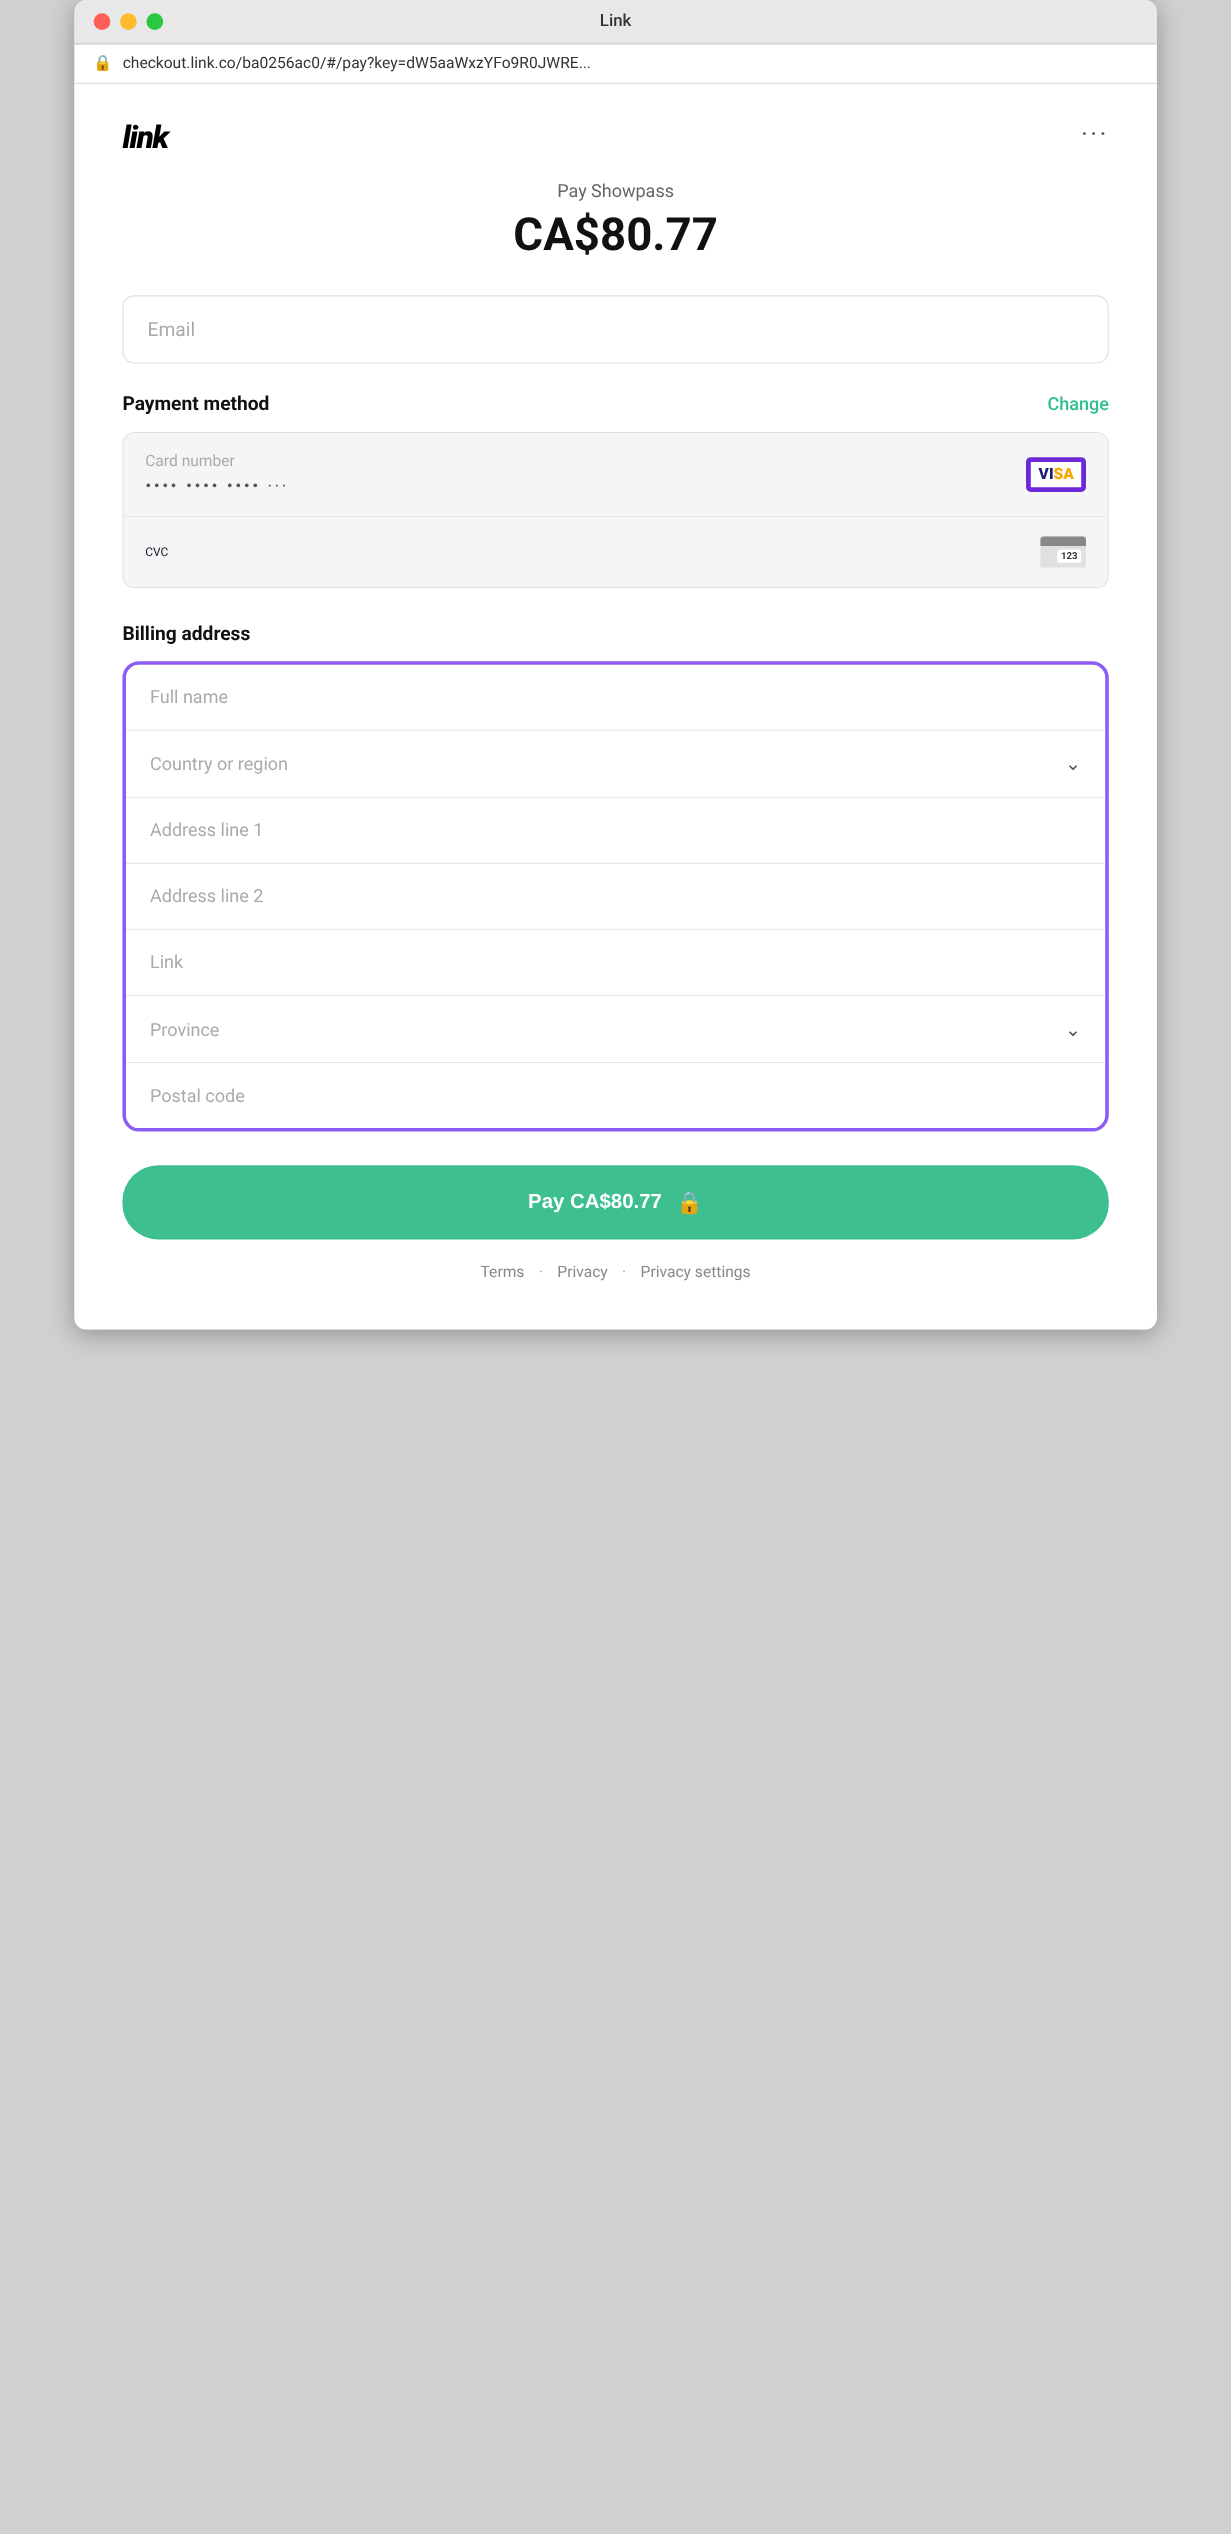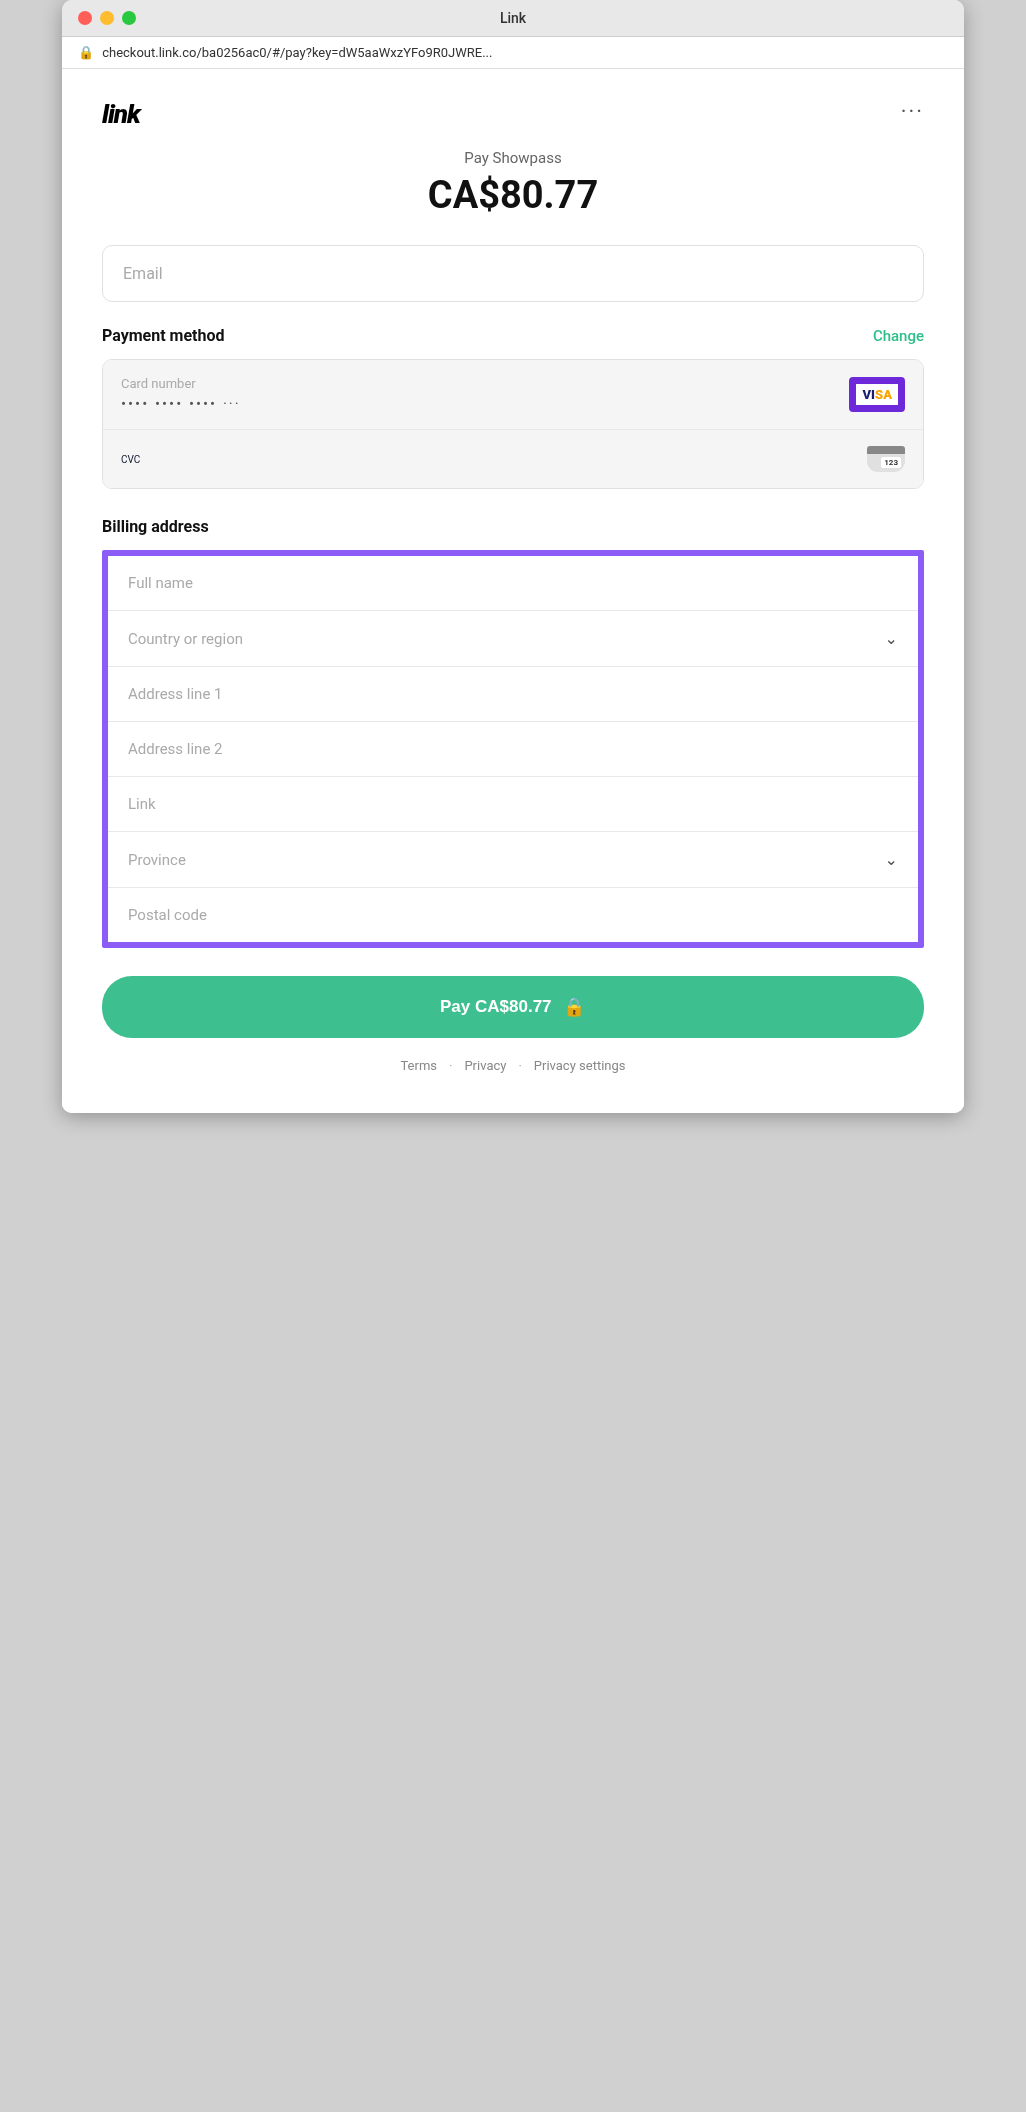--- a/index.html
+++ b/index.html
@@ -187,21 +187,21 @@
     }
 
     .card-dots {
       font-size: 15px;
       color: #555;
       letter-spacing: 2px;
     }
 
     .visa-badge {
       background: #fff;
-      border: 7px solid #6d28d9;
+      border: 4px solid #6d28d9;
       border-radius: 4px;
       padding: 3px 6px;
       font-size: 13px;
       font-weight: 900;
       color: #1a1f71;
     }
 
     .visa-badge span {
       color: #f7a600;
     }
@@ -216,21 +216,21 @@
 
     .cvc-label {
       font-size: 10px;
       color: #0f172a;
     }
 
     .cvc-icon {
       width: 38px;
       height: 26px;
       background: #e0e0e0;
-      border-radius: 11px;
+      border-radius: 1px;
       position: relative;
       display: flex;
       align-items: center;
       justify-content: flex-end;
       padding-right: 4px;
     }
 
     .cvc-icon::before {
       content: '';
       position: absolute;
@@ -255,22 +255,22 @@
 
     
     .billing-section-title {
       font-size: 16px;
       font-weight: 700;
       color: #111;
       margin-bottom: 14px;
     }
 
     .billing-fields {
-      border: 6px solid #8b5cf6;
-      border-radius: 2px;
+      border: 3px solid #8b5cf6;
+      border-radius: 14px;
       overflow: hidden;
       margin-bottom: 28px;
     }
 
     .field-row {
       padding: 18px 20px;
       border-bottom: 1px solid #e8e8e8;
       display: flex;
       align-items: center;
       justify-content: space-between;

